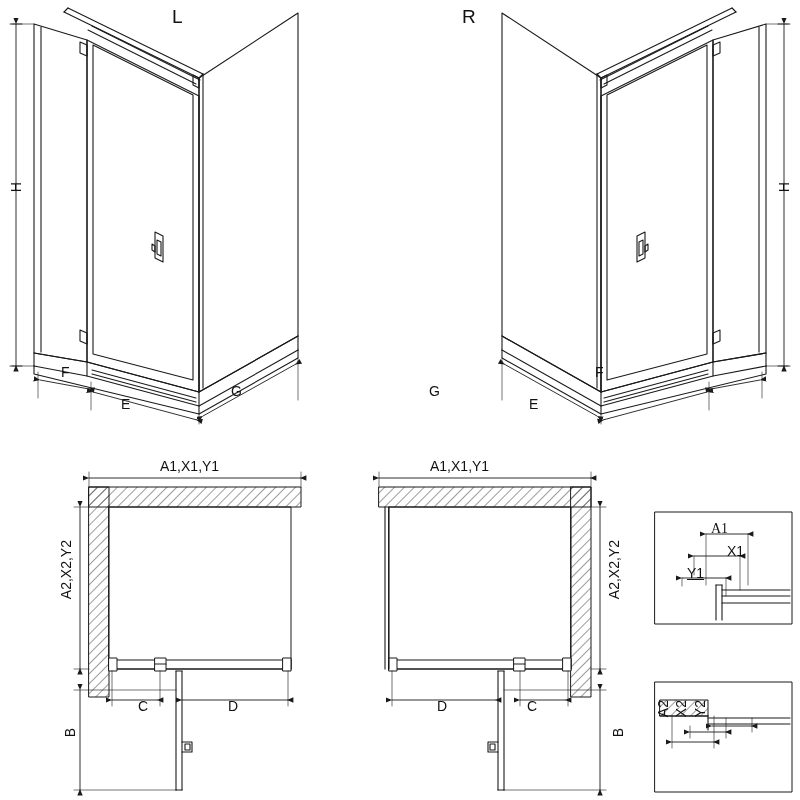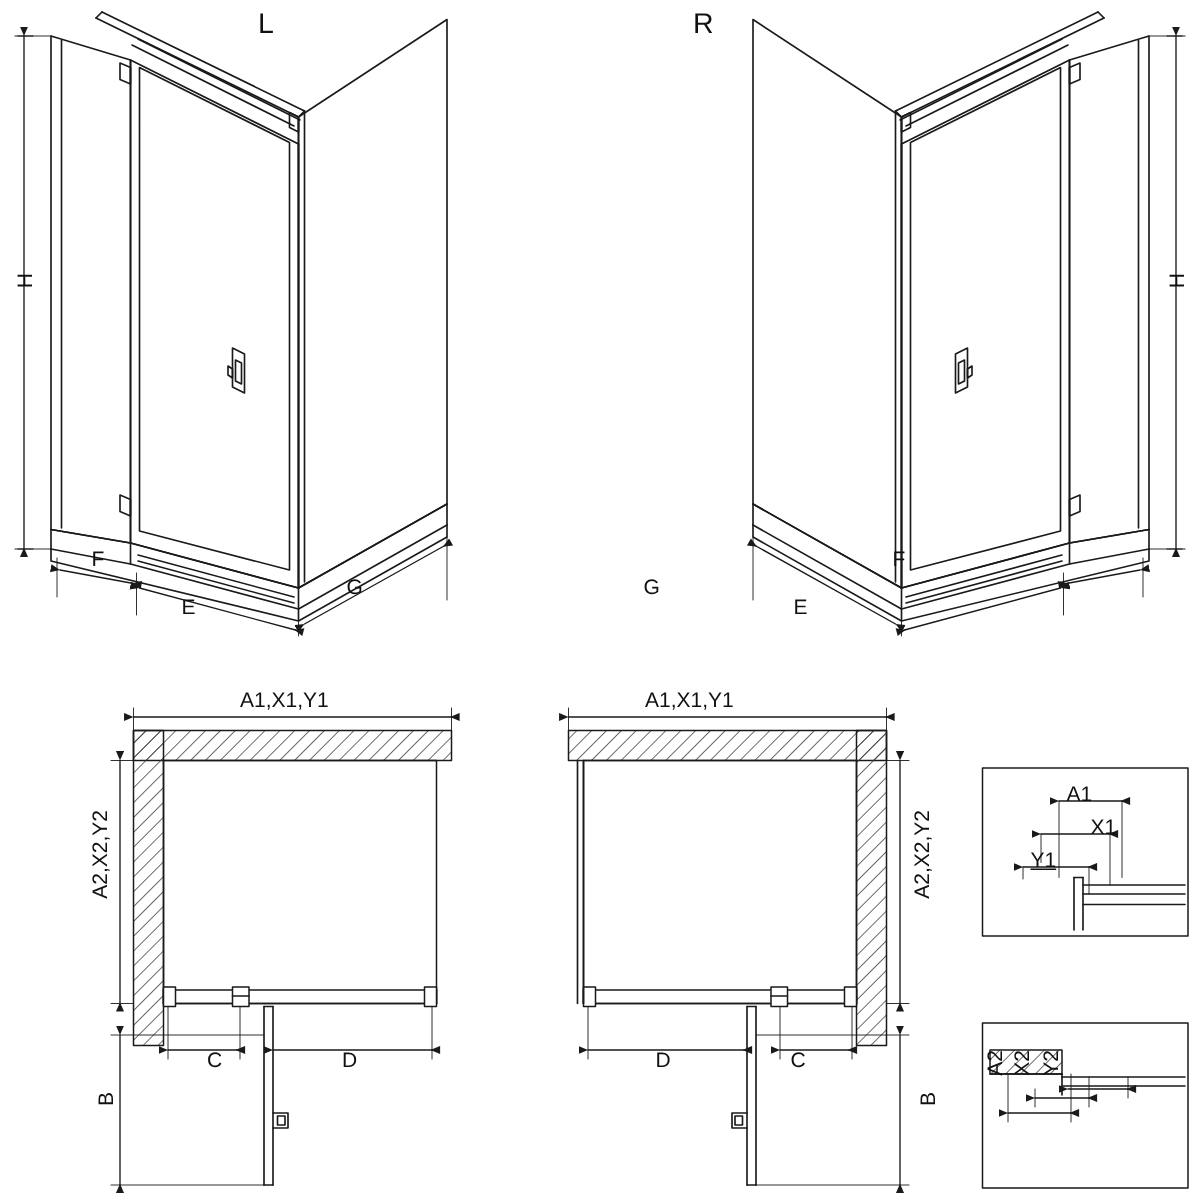--- a/index.html
+++ b/index.html
@@ -294,21 +294,21 @@
   <div class="lbl" style="left:138px;top:698px;">C</div>
   <div class="lbl" style="left:228px;top:698px;">D</div>
   <div class="lbl vert" style="left:62px;top:728px;">B</div>
 
   <div class="lbl" style="left:430px;top:458px;">A1,X1,Y1</div>
   <div class="lbl vert" style="left:606px;top:540px;">A2,X2,Y2</div>
   <div class="lbl" style="left:437px;top:698px;">D</div>
   <div class="lbl" style="left:527px;top:698px;">C</div>
   <div class="lbl vert" style="left:610px;top:728px;">B</div>
 
-  <div class="lbl" style="left:711px;top:521px;">A1</div>
+  <div class="lbl" style="left:711px;top:521px;font-family:Liberation Serif, serif;">A1</div>
   <div class="lbl" style="left:727px;top:543px;">X1</div>
   <div class="lbl" style="left:687px;top:565px;text-decoration:underline;">Y1</div>
 
   <div class="lbl vert" style="left:655px;top:700px;">A2</div>
   <div class="lbl vert" style="left:673px;top:700px;">X2</div>
   <div class="lbl vert" style="left:692px;top:700px;">Y2</div>
 
 </div>
 
 </body></html>

